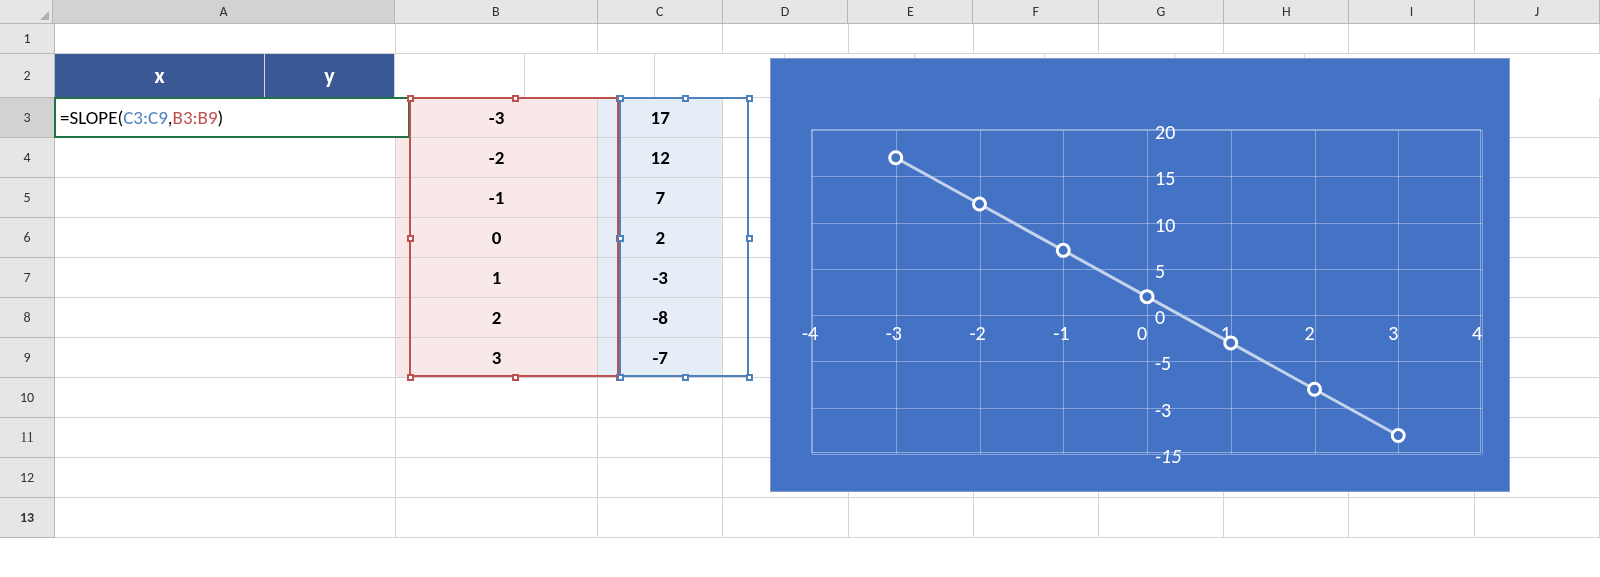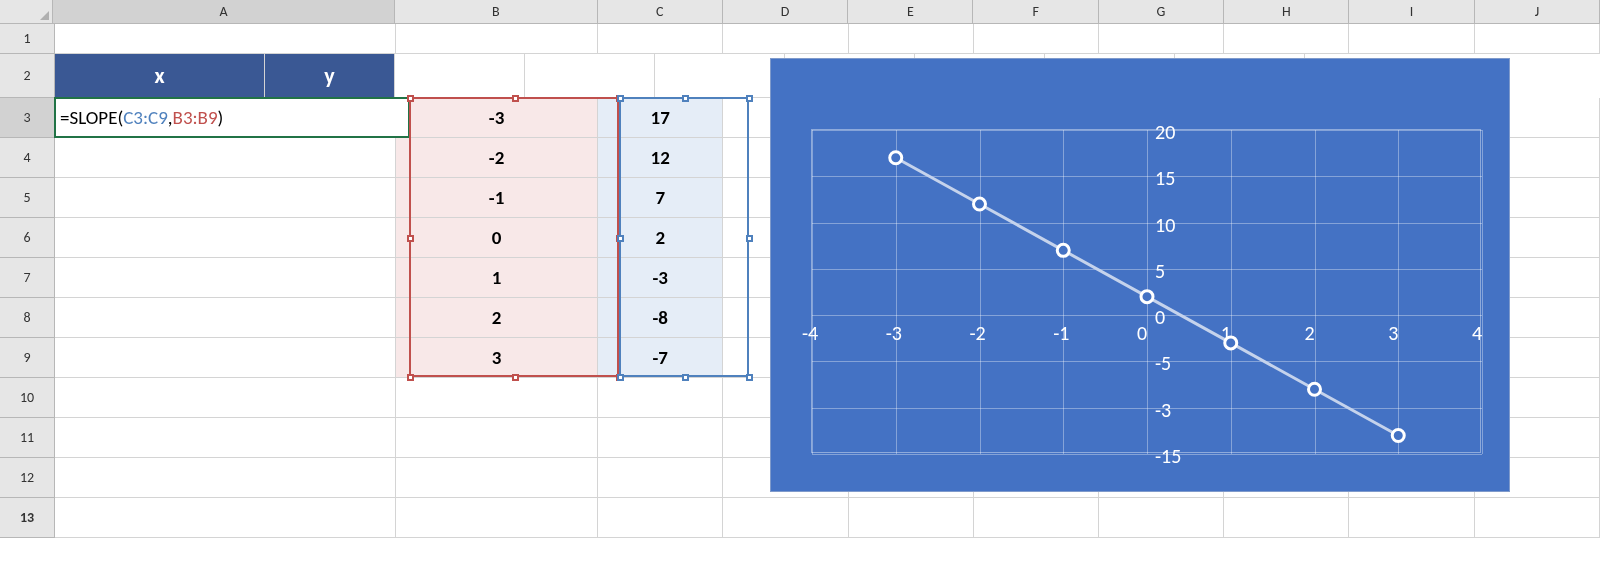--- a/index.html
+++ b/index.html
@@ -206,21 +206,21 @@
       <div class="row-header" style="height: 30px;">1</div>
       <div class="row-header" style="height: 44px;">2</div>
       <div class="row-header sel" style="height: 40px;">3</div>
       <div class="row-header" style="height: 40px;">4</div>
       <div class="row-header" style="height: 40px;">5</div>
       <div class="row-header" style="height: 40px;">6</div>
       <div class="row-header" style="height: 40px;">7</div>
       <div class="row-header" style="height: 40px;">8</div>
       <div class="row-header" style="height: 40px;">9</div>
       <div class="row-header" style="height: 40px;">10</div>
-      <div class="row-header" style="height: 40px;">11</div>
+      <div class="row-header" style="height: 40px; font-family: Liberation Serif, serif;">11</div>
       <div class="row-header" style="height: 40px;">12</div>
       <div class="row-header" style="height: 40px; font-weight: bold;">13</div>
     </div>
 
   <div class="grid">
       <div class="row" style="height: 30px;">
         <div class="cell" style="width: 355px; height: 30px;"></div>
         <div class="cell" style="width: 210px; height: 30px;"></div>
         <div class="cell" style="width: 130px; height: 30px;"></div>
         <div class="cell" style="width: 130px; height: 30px;"></div>
@@ -422,21 +422,21 @@
         <div class="tick-label" style="left: 325px; top: 191.143px; width: 30px;">0</div>
         <div class="gridline" style="left: 418.75px; top: 0px; width: 1px; height: 324px;"></div>
         <div class="tick-label" style="left: 408.75px; top: 191.143px; width: 30px;">1</div>
         <div class="gridline" style="left: 502.5px; top: 0px; width: 1px; height: 324px;"></div>
         <div class="tick-label" style="left: 492.5px; top: 191.143px; width: 30px;">2</div>
         <div class="gridline" style="left: 586.25px; top: 0px; width: 1px; height: 324px;"></div>
         <div class="tick-label" style="left: 576.25px; top: 191.143px; width: 30px;">3</div>
         <div class="gridline" style="left: 670px; top: 0px; width: 1px; height: 324px;"></div>
         <div class="tick-label" style="left: 660px; top: 191.143px; width: 30px;">4</div>
         <div class="gridline" style="top: 324px; left: 0px; height: 1px; width: 670px;"></div>
-        <div class="tick-label" style="top: 314px; left: 343px;">-15</div>
+        <div class="tick-label" style="top: 314px; left: 343px; font-style: italic;">-15</div>
         <div class="gridline" style="top: 277.714px; left: 0px; height: 1px; width: 670px;"></div>
         <div class="tick-label" style="top: 267.714px; left: 343px;">-3</div>
         <div class="gridline" style="top: 231.429px; left: 0px; height: 1px; width: 670px;"></div>
         <div class="tick-label" style="top: 221.429px; left: 343px;">-5</div>
         <div class="gridline" style="top: 185.143px; left: 0px; height: 1px; width: 670px;"></div>
         <div class="tick-label" style="top: 175.143px; left: 343px;">0</div>
         <div class="gridline" style="top: 138.857px; left: 0px; height: 1px; width: 670px;"></div>
         <div class="tick-label" style="top: 128.857px; left: 343px;">5</div>
         <div class="gridline" style="top: 92.5714px; left: 0px; height: 1px; width: 670px;"></div>
         <div class="tick-label" style="top: 82.5714px; left: 343px;">10</div>

